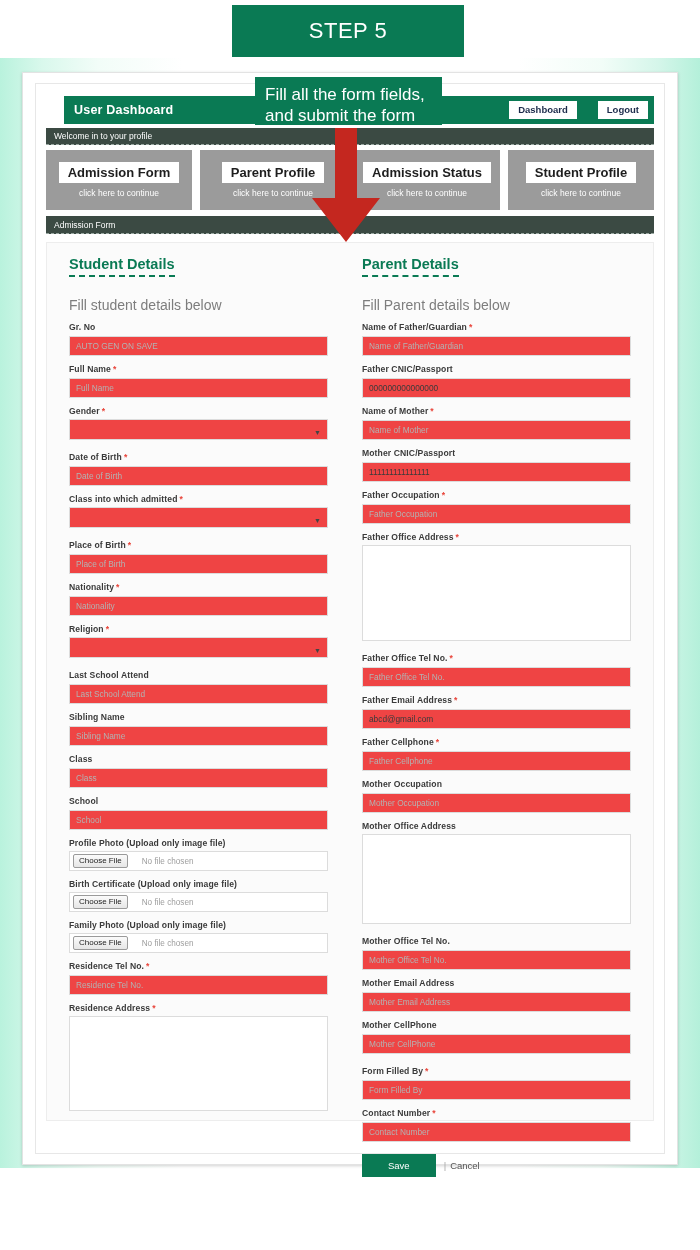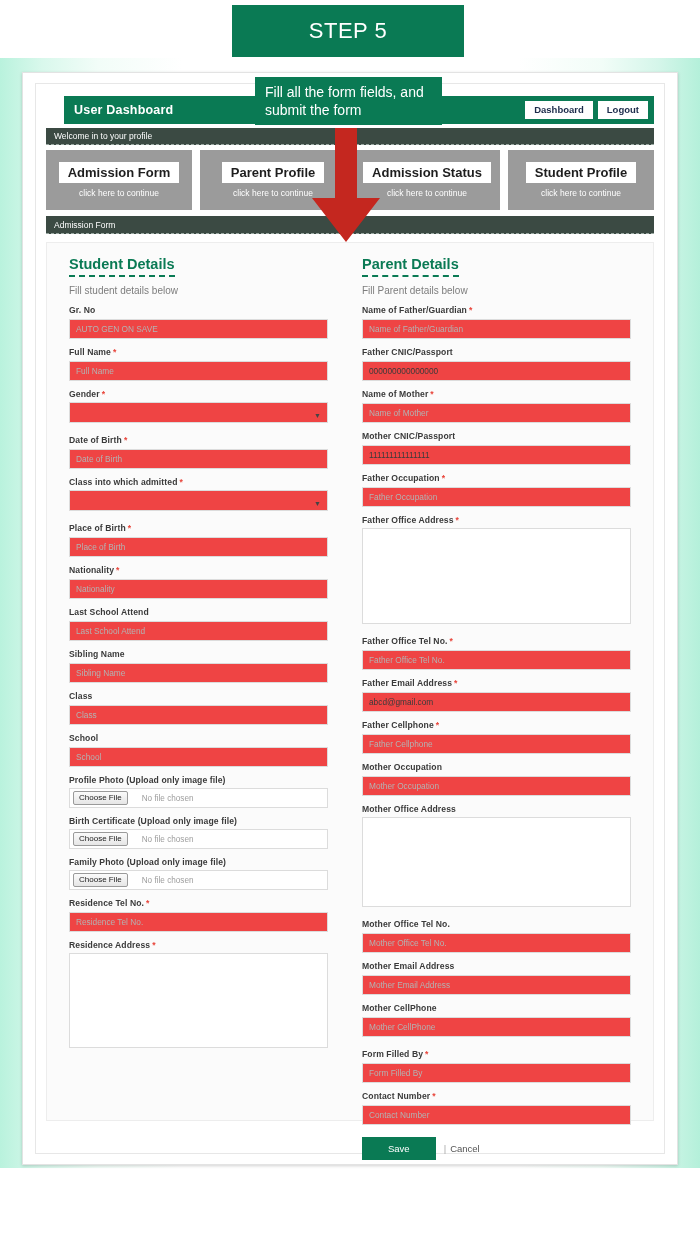--- a/index.html
+++ b/index.html
@@ -47,21 +47,21 @@
   .appbar {
     position:absolute; left:28px; top:12px; right:10px; height:28px;
     background:#0a7a54;
     display:flex; align-items:center;
   }
   .appbar-title {
     color:#ffffff; font-size:12.5px; font-weight:bold; padding-left:10px;
     letter-spacing:.2px;
   }
   .appbar-actions {
-    margin-left:auto; display:flex; gap:5px; padding-right:6px;
+    margin-left:auto; display:flex; gap:21px; padding-right:6px;
   }
   .appbar-btn {
     background:#ffffff; color:#1b2a4a; font-size:9.5px; font-weight:bold;
     border:1px solid #ffffff; padding:3px 8px; line-height:1;
     cursor:pointer;
   }
 
   
   .welcome-strip {
     position:absolute; left:10px; top:44px; right:10px; height:17px;
@@ -108,21 +108,21 @@
   }
   .col-right { padding-left:12px; }
 
   .col-head {
     color:#0a7a54; font-size:14.5px; font-weight:bold;
     padding-bottom:3px; margin-bottom:0;
     border-bottom:2px dashed #0a7a54;
     display:inline-block;
   }
   .col-sub {
-    color:#7d7d7d; font-size:10px; margin-top:8px; margin-bottom:9px;
+    color:#7d7d7d; font-size:14px; margin-top:20px; margin-bottom:9px;
   }
 
   .field { margin-bottom:8px; }
   .field-label {
     font-size:8.6px; font-weight:bold; color:#3a3a3a;
     margin-bottom:3px; display:block; letter-spacing:.1px;
   }
   .req { color:#e8443a; font-weight:bold; margin-left:2px; }
 
   .inp {
@@ -175,21 +175,21 @@
   }
   .cancel-link {
     font-size:9.5px; color:#555; cursor:pointer;
   }
   .pipe { color:#aaa; font-size:9.5px; margin-right:-4px; }
 
   
   .tooltip {
     position:absolute; left:255px; top:77px; width:187px; height:48px;
     background:#0a7a54; color:#ffffff;
-    font-size:14px; line-height:1.25;
+    font-size:17px; line-height:1.25;
     padding:7px 10px; z-index:40;
   }
 
   
   .arrow {
     position:absolute; left:310px; top:128px; width:72px; height:114px;
     z-index:39;
   }
 </style>
 </head>
@@ -297,20 +297,31 @@
           <input class="inp" type="text" placeholder="Place of Birth" style="">
         </div>
 
         <div class="field">
           <label class="field-label">
             <span>Nationality</span><span class="req">*</span>
           </label>
           <input class="inp" type="text" placeholder="Nationality" style="">
         </div>
 
+        <div class="field">
+          <label class="field-label">
+            <span>Religion</span><span class="req">*</span>
+          </label>
+          <div class="sel-wrap">
+            <select class="inp">
+              <option>Muslim</option>
+            </select>
+            <span class="sel-caret">▼</span>
+          </div>
+        </div>
 
         <div class="field">
           <label class="field-label">
             <span>Last School Attend</span>
           </label>
           <input class="inp" type="text" placeholder="Last School Attend" style="">
         </div>
 
         <div class="field">
           <label class="field-label">

